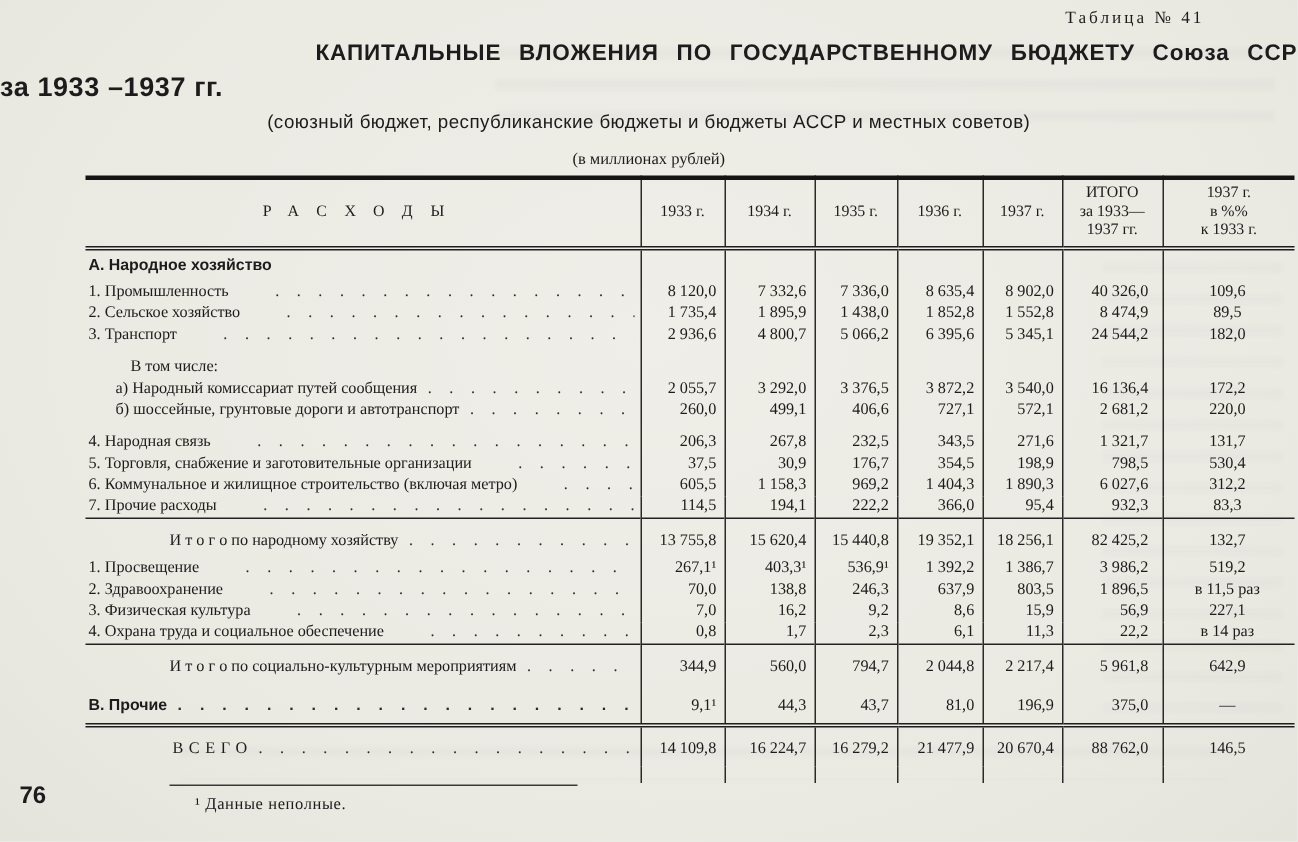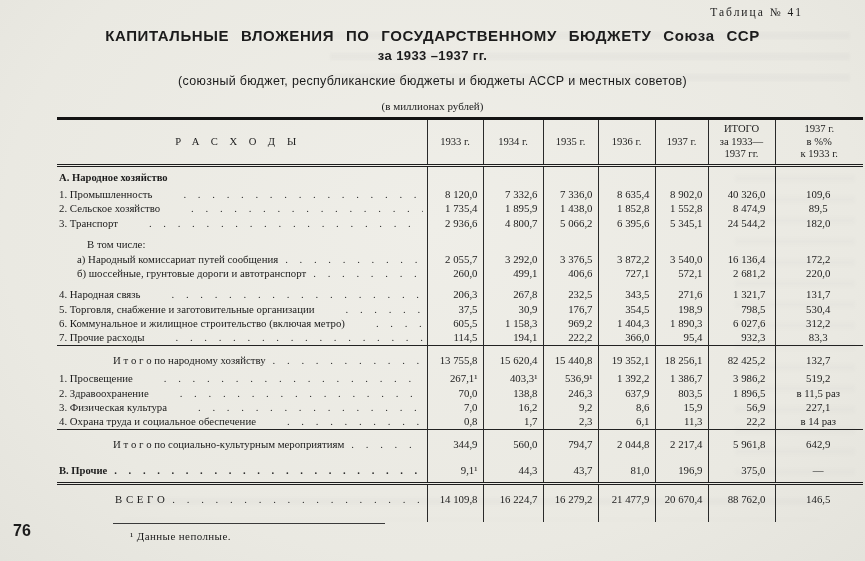--- a/index.html
+++ b/index.html
@@ -12,27 +12,27 @@
   .page{position:absolute;inset:0;
     background:radial-gradient(ellipse at 50% 40%, #efeee8 0%, #eae9e2 70%, #e4e3dc 100%);}
   
   .bleed{position:absolute;pointer-events:none;filter:blur(1.5px);opacity:.5;}
   .bleed-lines{background:repeating-linear-gradient(180deg,
       rgba(130,132,140,.14) 0 7px, rgba(0,0,0,0) 7px 21px);}
   .table-no{
     position:absolute;top:6px;right:62px;font-size:11.5px;letter-spacing:2px;white-space:nowrap;
   }
   .title1{
-    position:absolute;top:27px;left:0;width:100%;text-align:center;
+    position:absolute;top:27px;left:0;width:100%;text-align:right;
     font-family:"Liberation Sans", sans-serif;font-weight:bold;font-size:15px;
     letter-spacing:.6px;word-spacing:7px;white-space:nowrap;
   }
   .title2{
-    position:absolute;top:48px;left:0;width:100%;text-align:center;
-    font-family:"Liberation Sans", sans-serif;font-weight:bold;font-size:13px;letter-spacing:.4px;
+    position:absolute;top:48px;left:0;width:100%;text-align:left;
+    font-family:"Liberation Sans", sans-serif;font-weight:bold;font-size:18px;letter-spacing:.4px;
   }
   .subtitle{
     position:absolute;top:74px;left:0;width:100%;text-align:center;
     font-family:"Liberation Sans", sans-serif;font-weight:normal;font-size:12.5px;letter-spacing:.3px;
   }
   .units{
     position:absolute;top:100px;left:0;width:100%;text-align:center;font-size:11px;
   }
   table.t{
     position:absolute;top:117px;left:57px;width:806px;
@@ -43,21 +43,21 @@
   .t th{
     font-weight:normal;font-size:10.6px;line-height:12.5px;vertical-align:middle;
     padding:3px 2px;white-space:pre-line;border-bottom:3px double #1d1d1d;
   }
   .t th.lblh{letter-spacing:12px;}
   .t th+th{border-left:1px solid #2a2a2a;}
   .t td{padding:.5px 0;vertical-align:baseline;}
   .t td.num{border-left:1px solid #2a2a2a;text-align:right;padding-right:5px;white-space:nowrap;}
   .t td.c5{padding-right:9px;}
   .t td.c6{text-align:center;padding-right:2px;}
-  .lbl{display:flex;align-items:flex-start;white-space:nowrap;font-family:Liberation Serif, serif;}
+  .lbl{display:flex;align-items:flex-start;white-space:nowrap;}
   .dots{flex:1;overflow:hidden;white-space:nowrap;margin:0 4px 0 7px;color:#2a2a2a;}
   .dots::after{content:". . . . . . . . . . . . . . . . . . . . . . . . . . . . . . . . . . . . . . . . . . . . . .";letter-spacing:4.5px;}
   tr.row-section td{font-weight:bold;font-family:"Liberation Sans", sans-serif;font-size:10.6px;}
   tr.row-section .lbl{padding-left:2px;}
   tr.row-item .lbl{padding-left:2px;gap:24px;}
   tr.row-subhead .lbl{padding-left:30px;}
   tr.row-subitem .lbl{padding-left:20px;}
   tr.row-total .lbl{padding-left:56px;}
   tr.row-bsection td:first-child{font-weight:bold;font-family:"Liberation Sans", sans-serif;font-size:10.6px;}
   tr.row-bsection .lbl{padding-left:2px;}

